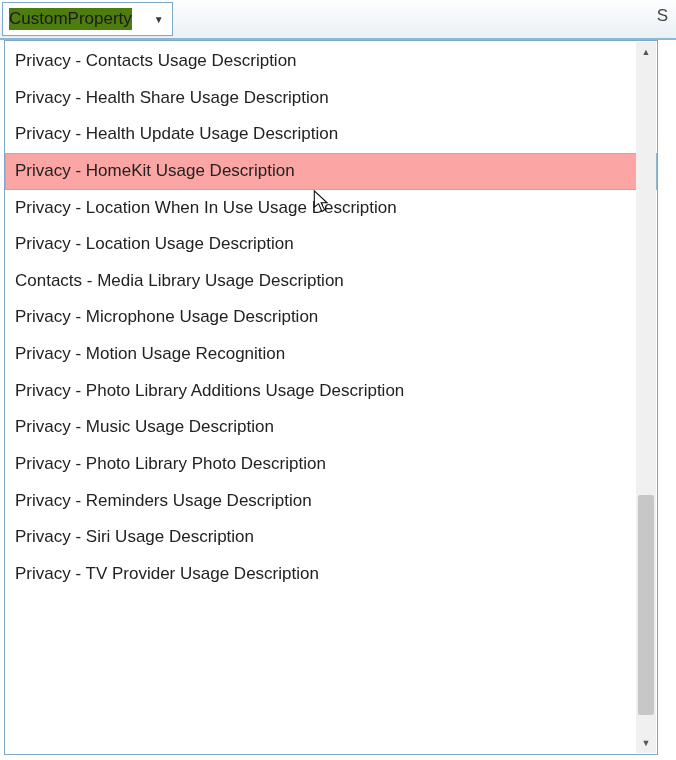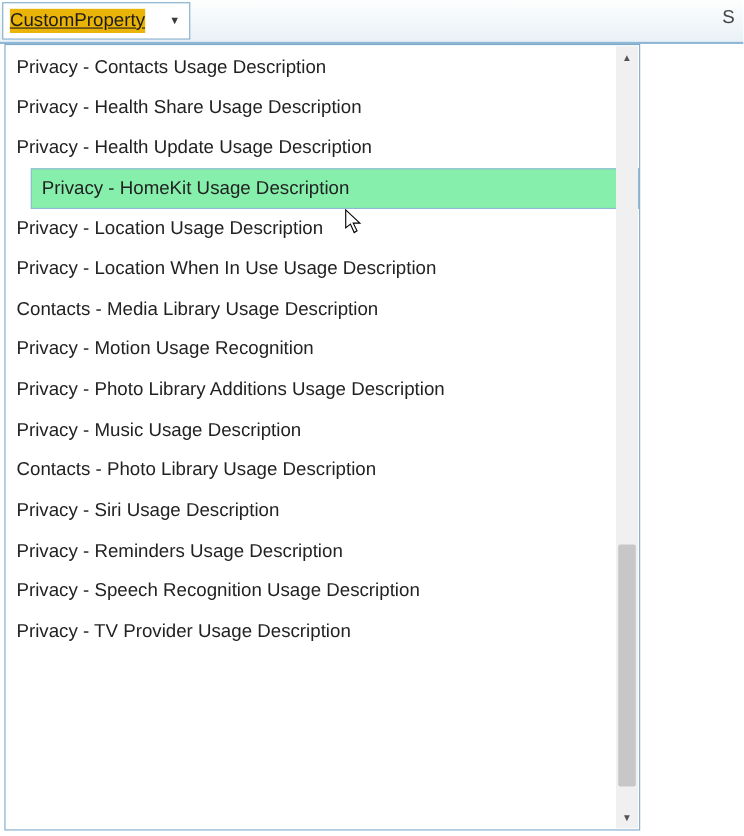--- a/index.html
+++ b/index.html
@@ -23,25 +23,24 @@
     .combo-box {
       display: inline-flex;
       align-items: center;
       border: 1px solid #7fa9c9;
       background: #ffffff;
       margin: 2px 0 2px 2px;
       height: 34px;
       padding: 0 4px 0 6px;
     }
     .combo-selected {
-      background: #eab308;
+      background: #4d7c0f;
       color: #1a1a1a;
       padding: 1px 0;
       margin-right: 18px;
-      text-decoration: underline;
     }
     .combo-chevron {
       font-size: 10px;
       color: #3a3a3a;
       margin-left: 4px;
       margin-right: 4px;
     }
     .header-remainder {
       flex: 1;
     }
@@ -49,41 +48,40 @@
       color: #444;
       position: absolute;
       right: 8px;
       top: 6px;
       font-size: 17px;
     }
     .dropdown-list {
       position: absolute;
       left: 4px;
       top: 40px;
-      width: 578px;
+      width: 654px;
       height: 715px;
       border: 1px solid #7fa9c9;
       background: #ffffff;
       overflow: hidden;
     }
     .dropdown-inner {
       padding: 2px 0;
     }
     .list-item {
       padding: 6px 10px 6px 10px;
       color: #222;
       line-height: 1.45;
       cursor: default;
       white-space: nowrap;
     }
     .list-item.hovered {
-      background: #86efac;
+      background: #fca5a5;
       border: 1px solid #8fb8d8;
       padding: 5px 9px 5px 9px;
-      margin-left: 23px;
     }
     .scroll-track {
       position: absolute;
       right: 1px;
       top: 1px;
       width: 20px;
       height: calc(100% - 2px);
       background: #f0f0f0;
     }
     .scroll-up, .scroll-down {
@@ -123,30 +121,30 @@
   <div class="header-remainder"></div>
   <div class="header-right-letter">S</div>
 </div>
 
 <div class="dropdown-list">
   <div class="dropdown-inner" id="dropdown-inner">
       <div class="list-item">Privacy - Contacts Usage Description</div>
       <div class="list-item">Privacy - Health Share Usage Description</div>
       <div class="list-item">Privacy - Health Update Usage Description</div>
       <div class="list-item hovered">Privacy - HomeKit Usage Description</div>
+      <div class="list-item">Privacy - Location When In Use Usage Description</div>
       <div class="list-item">Privacy - Location Usage Description</div>
-      <div class="list-item">Privacy - Location When In Use Usage Description</div>
       <div class="list-item">Contacts - Media Library Usage Description</div>
+      <div class="list-item">Privacy - Microphone Usage Description</div>
       <div class="list-item">Privacy - Motion Usage Recognition</div>
       <div class="list-item">Privacy - Photo Library Additions Usage Description</div>
       <div class="list-item">Privacy - Music Usage Description</div>
-      <div class="list-item">Contacts - Photo Library Usage Description</div>
+      <div class="list-item">Privacy - Photo Library Photo Description</div>
+      <div class="list-item">Privacy - Reminders Usage Description</div>
       <div class="list-item">Privacy - Siri Usage Description</div>
-      <div class="list-item">Privacy - Reminders Usage Description</div>
-      <div class="list-item">Privacy - Speech Recognition Usage Description</div>
       <div class="list-item">Privacy - TV Provider Usage Description</div>
     </div>
   <div class="scroll-track">
     <div class="scroll-up">▲</div>
     <div class="scroll-thumb" id="scroll-thumb" style="top: 453px; height: 220px;"></div>
     <div class="scroll-down" style="position:absolute;bottom:0;">▼</div>
   </div>
 </div>
 
 <svg class="cursor" viewBox="0 0 20 28">

